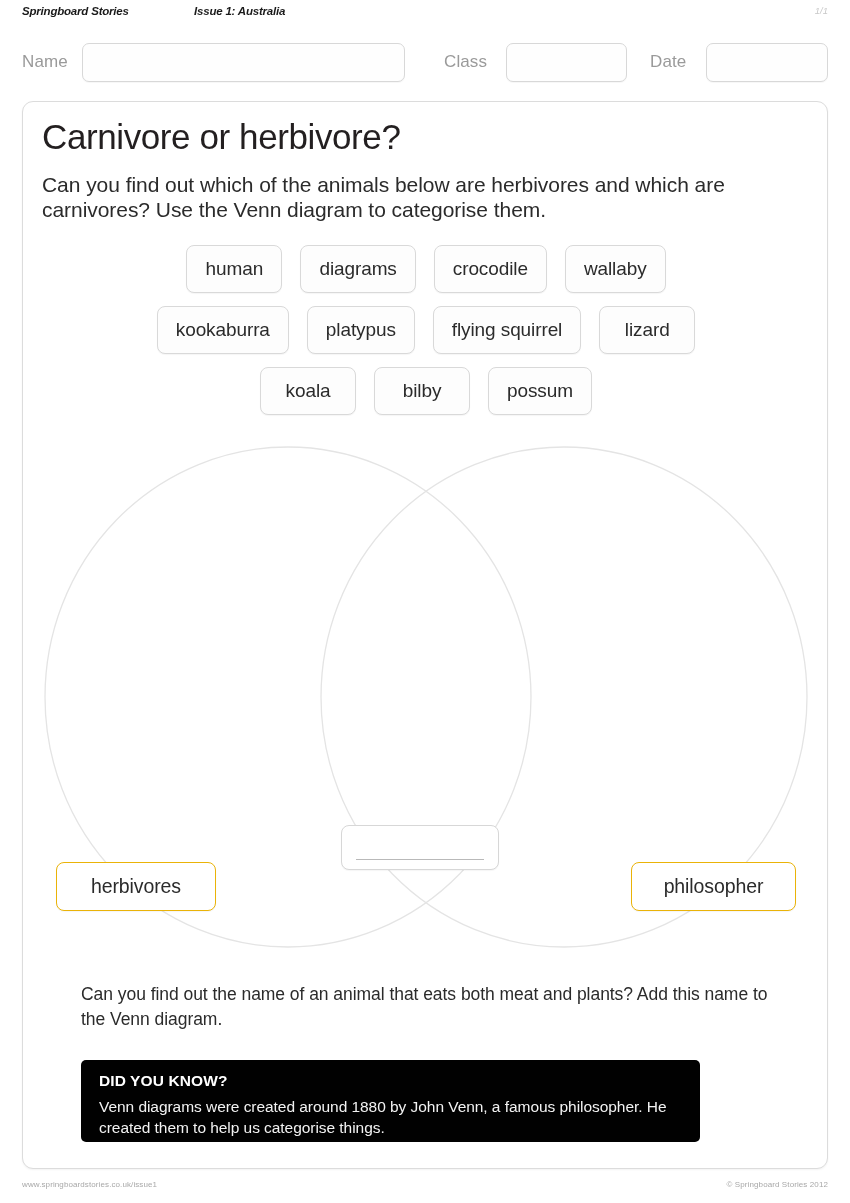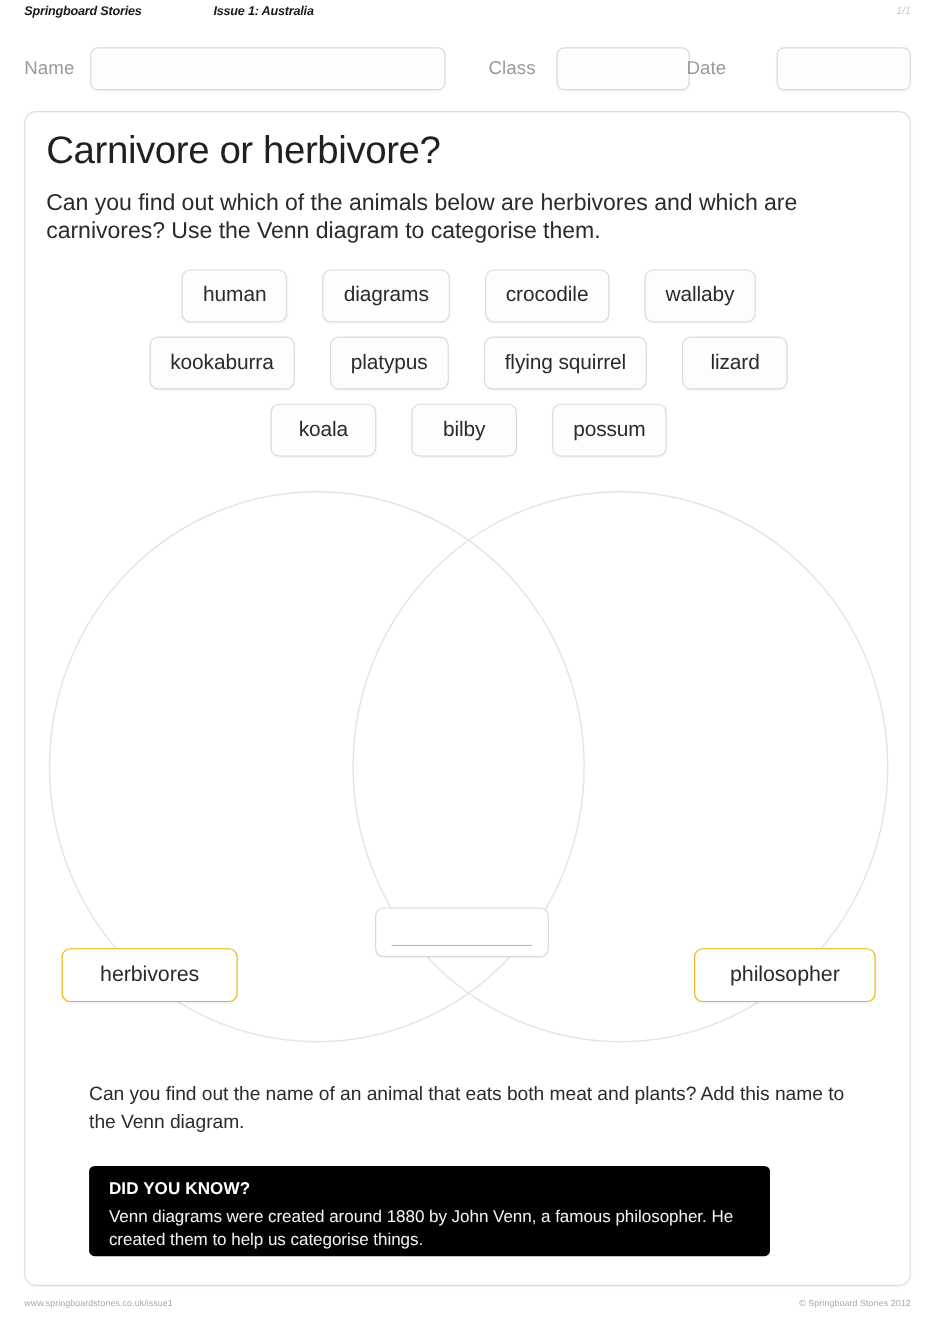--- a/index.html
+++ b/index.html
@@ -80,21 +80,21 @@
     box-sizing: border-box;
     border: 1px solid #d8d8d8;
     border-radius: 7px;
     background: #fefefe;
     box-shadow: 0 1px 1px rgba(0,0,0,0.035);
   }
   .lbl-name  { left: 22px; }
   .box-name  { left: 82px;  width: 323px; }
   .lbl-class { left: 444px; }
   .box-class { left: 506px; width: 121px; }
-  .lbl-date  { left: 624px; }
+  .lbl-date  { left: 650px; }
   .box-date  { left: 706px; width: 122px; }
 
   
   .card {
     position: absolute;
     left: 22px;
     top: 101px;
     width: 806px;
     height: 1068px;
     box-sizing: border-box;
@@ -133,21 +133,21 @@
     top: 143px;
     width: 806px;
   }
   .chip-row {
     position: absolute;
     left: 0;
     width: 806px;
     height: 48px;
     display: flex;
     justify-content: center;
-    gap: 14px;
+    gap: 0;
   }
   .chip-row.r1 { top: 0px; }
   .chip-row.r2 { top: 61px; }
   .chip-row.r3 { top: 122px; }
 
   .chip {
     box-sizing: border-box;
     height: 48px;
     border: 1px solid #d9d9d9;
     border-radius: 8px;

